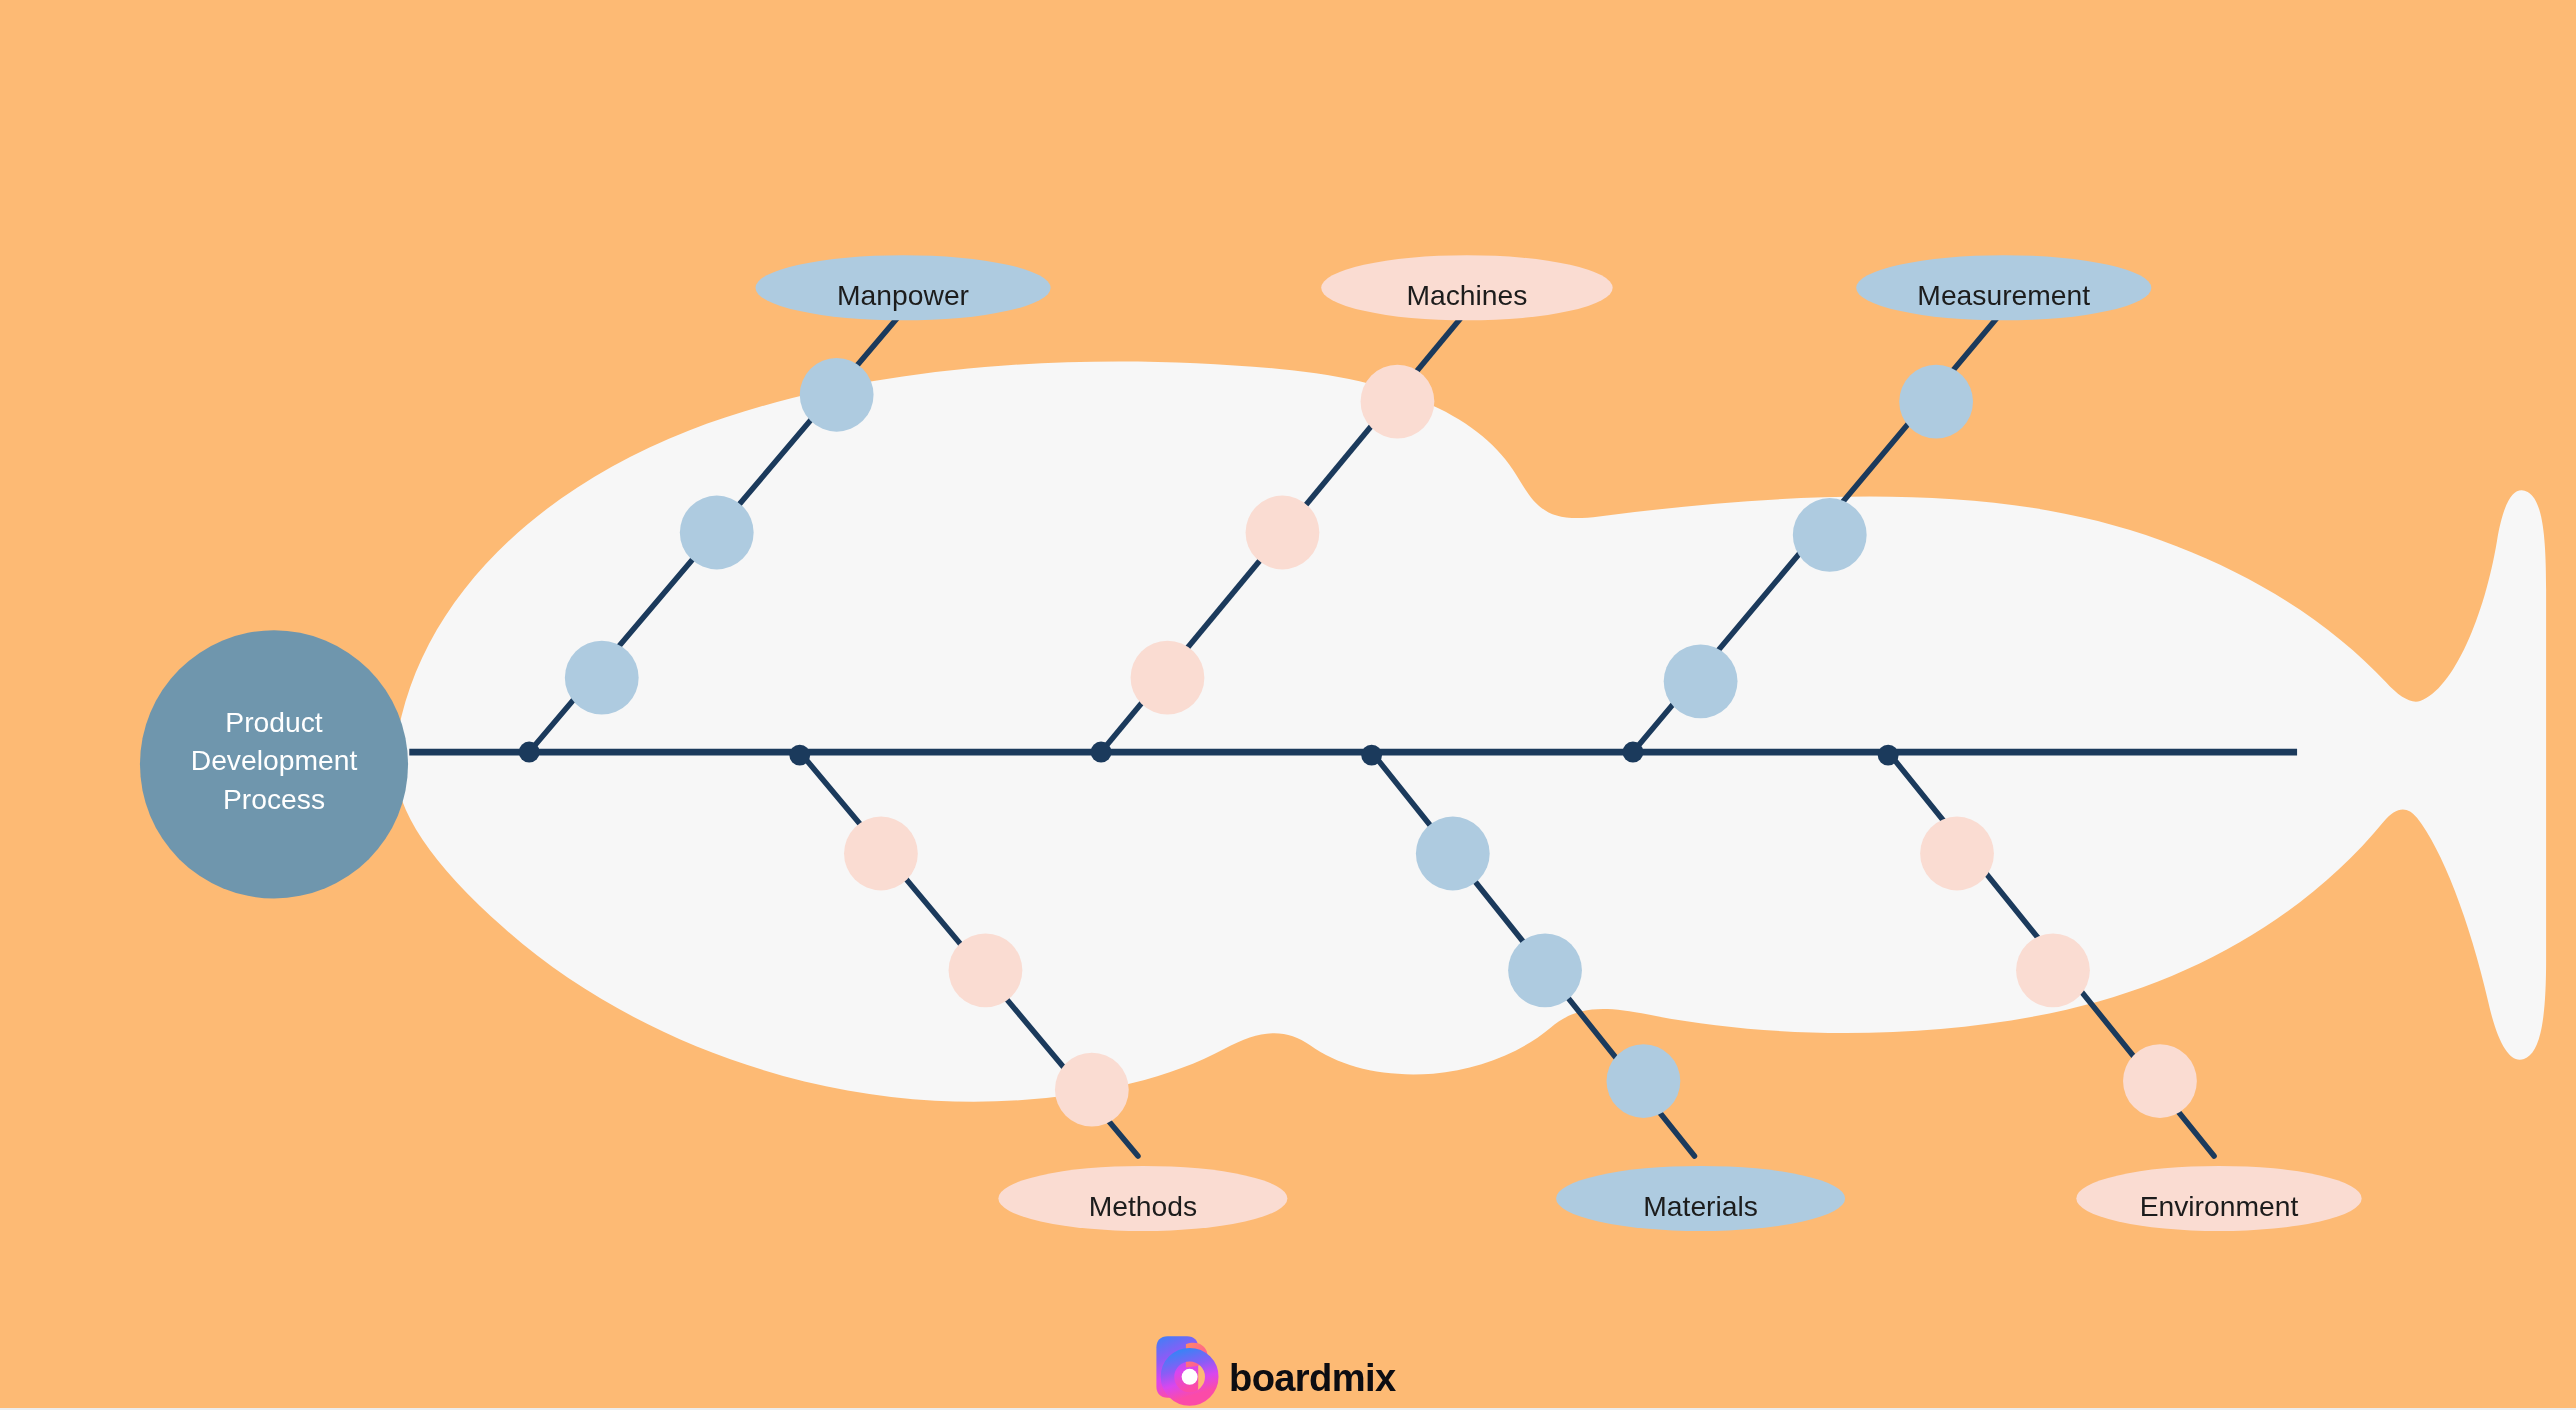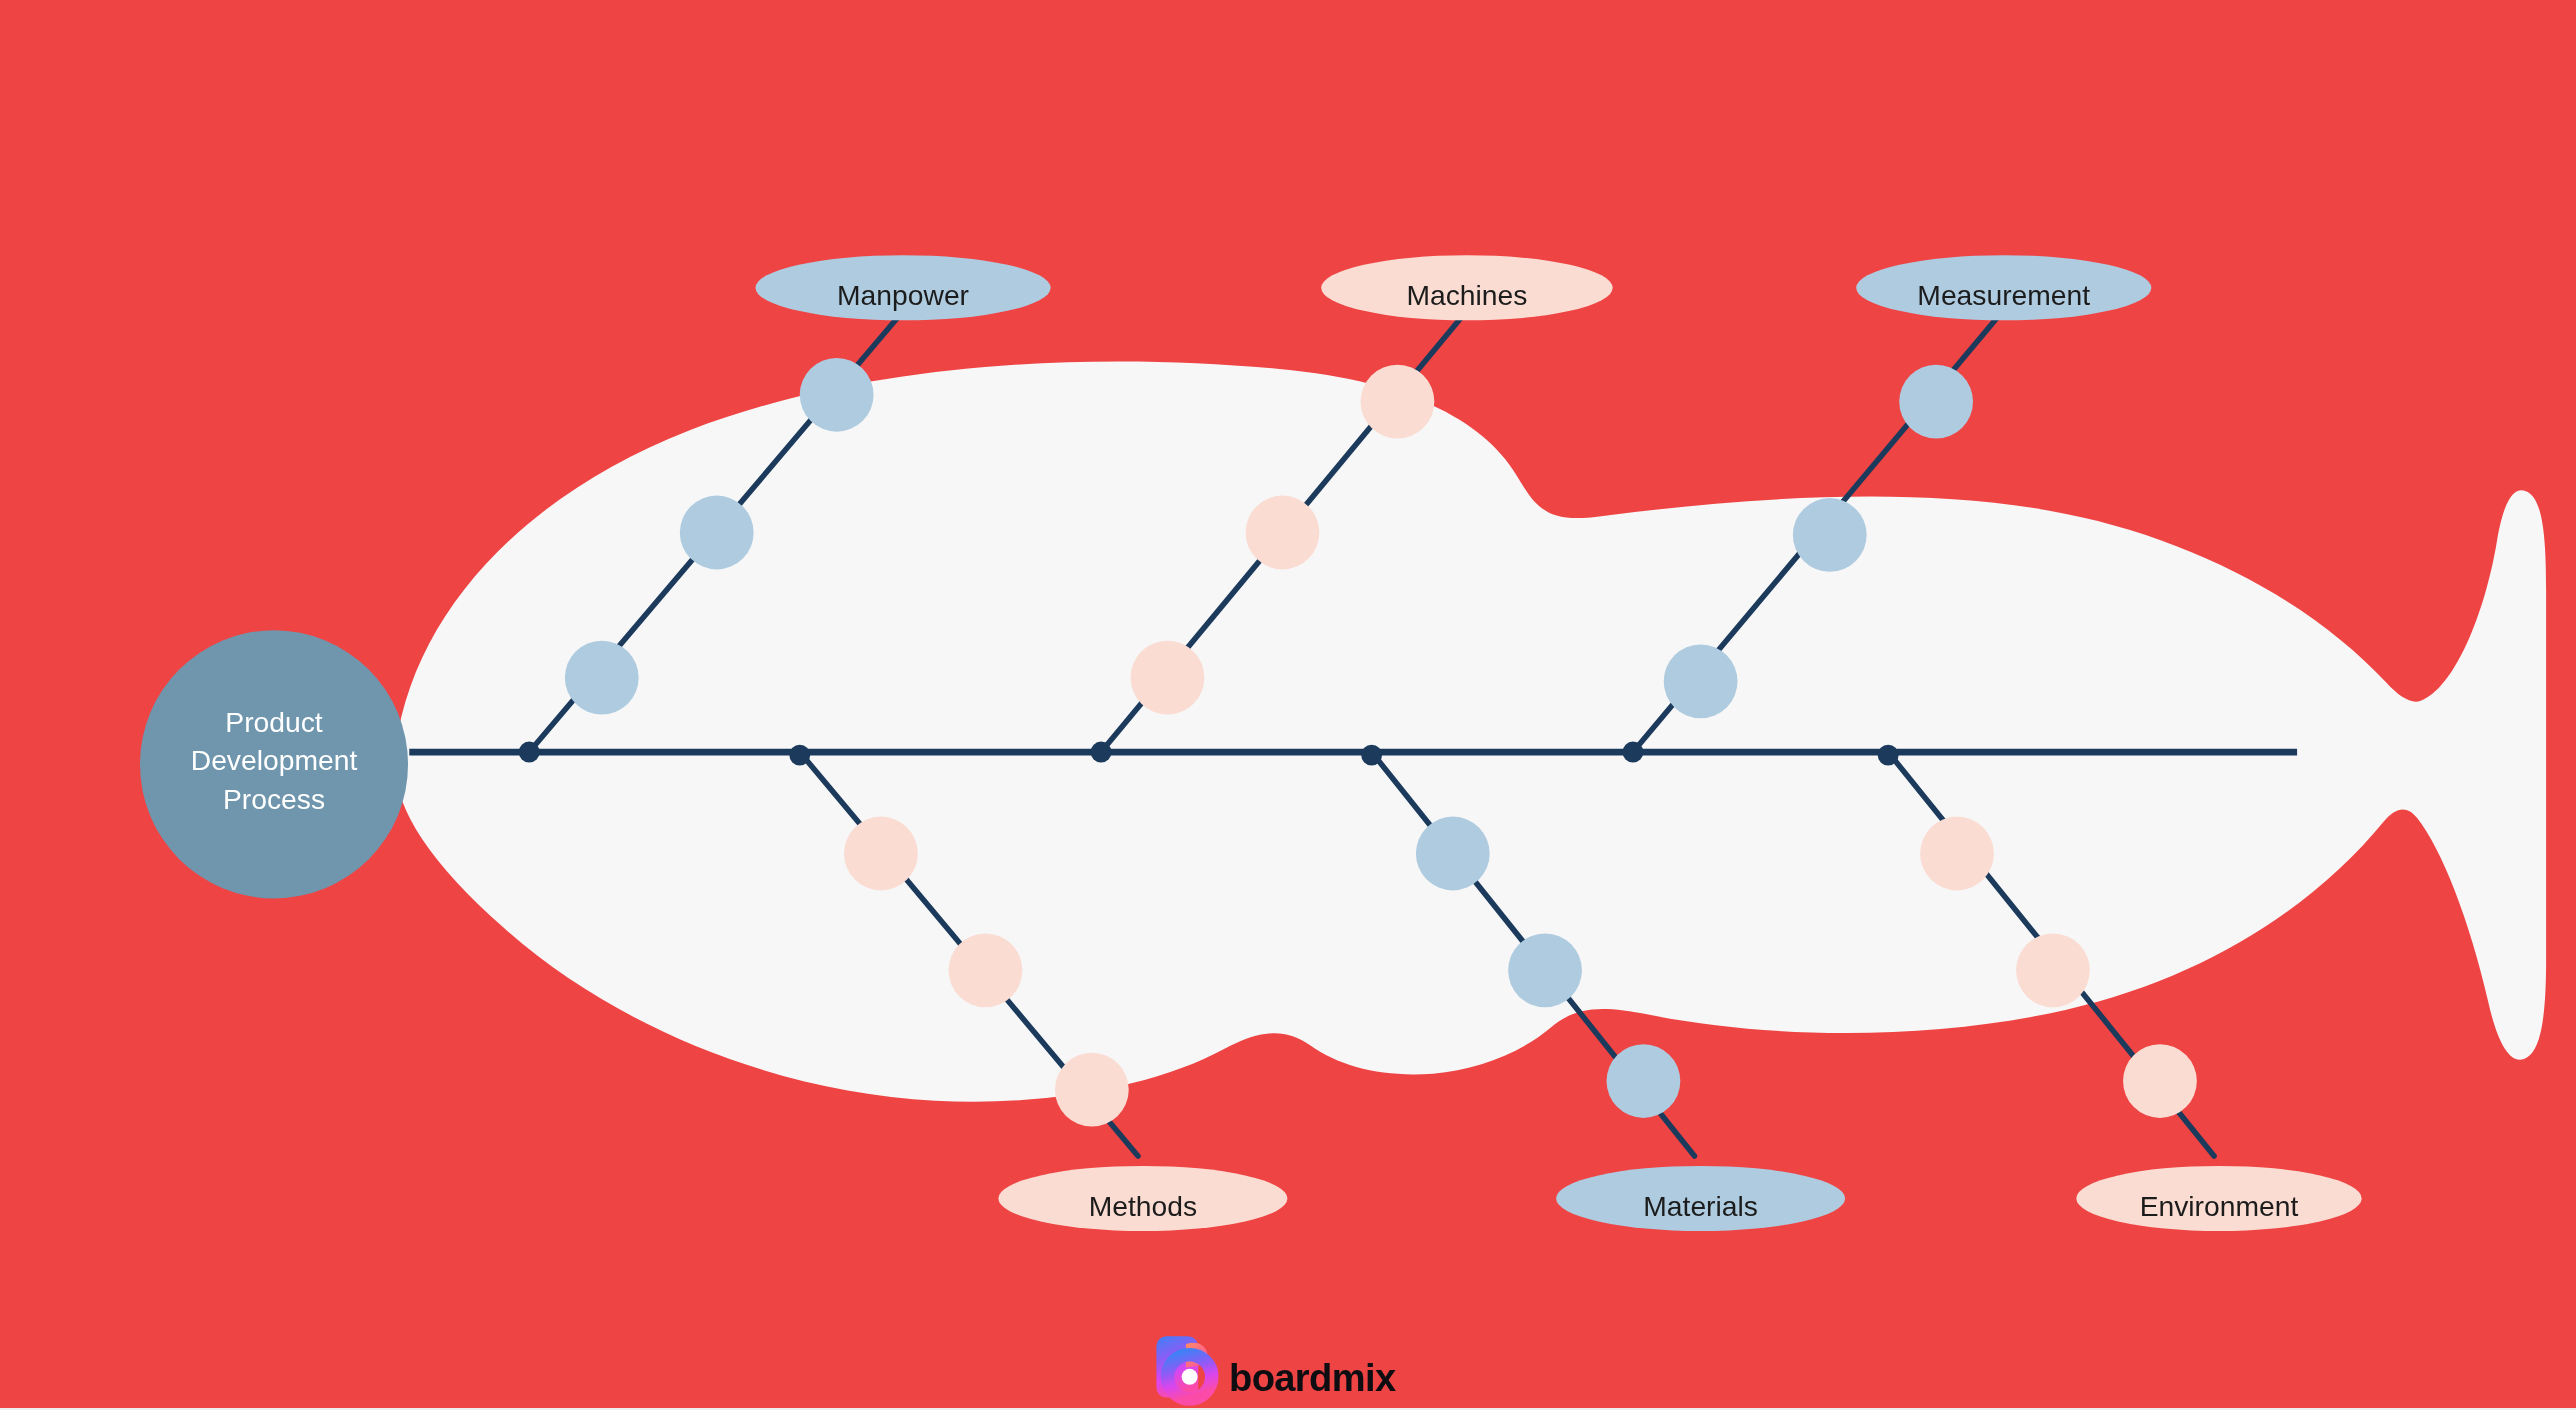--- a/index.html
+++ b/index.html
@@ -12,21 +12,21 @@
     width: 2576px;
     height: 1410px;
     font-family: "Liberation Sans", "DejaVu Sans", sans-serif;
     overflow: hidden;
     position: relative;
   }
   #canvas-wrap {
     position: relative;
     width: 2576px;
     height: 1410px;
-    background: #ef4444;
+    background: #fdba74;
   }
   svg#fishbone {
     display: block;
     width: 2576px;
     height: 1410px;
   }
   .bone-label-text {
     font-family: "Liberation Sans", "DejaVu Sans", sans-serif;
     font-size: 46px;
     fill: #1c1c1c;

